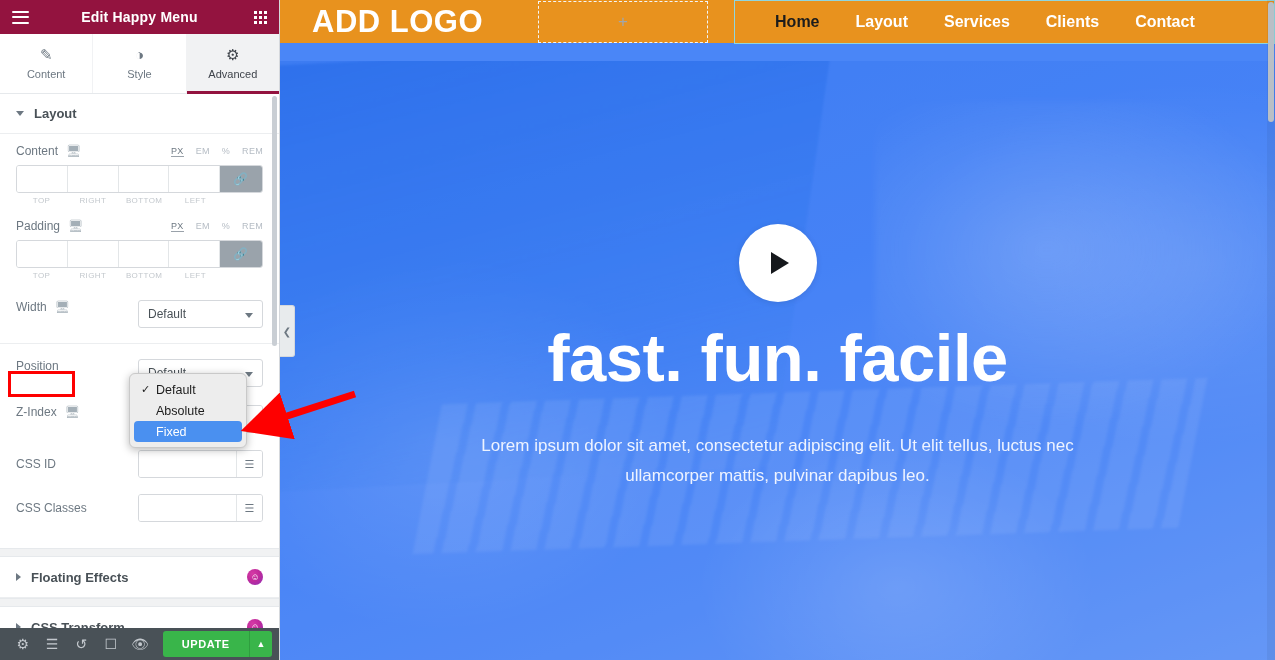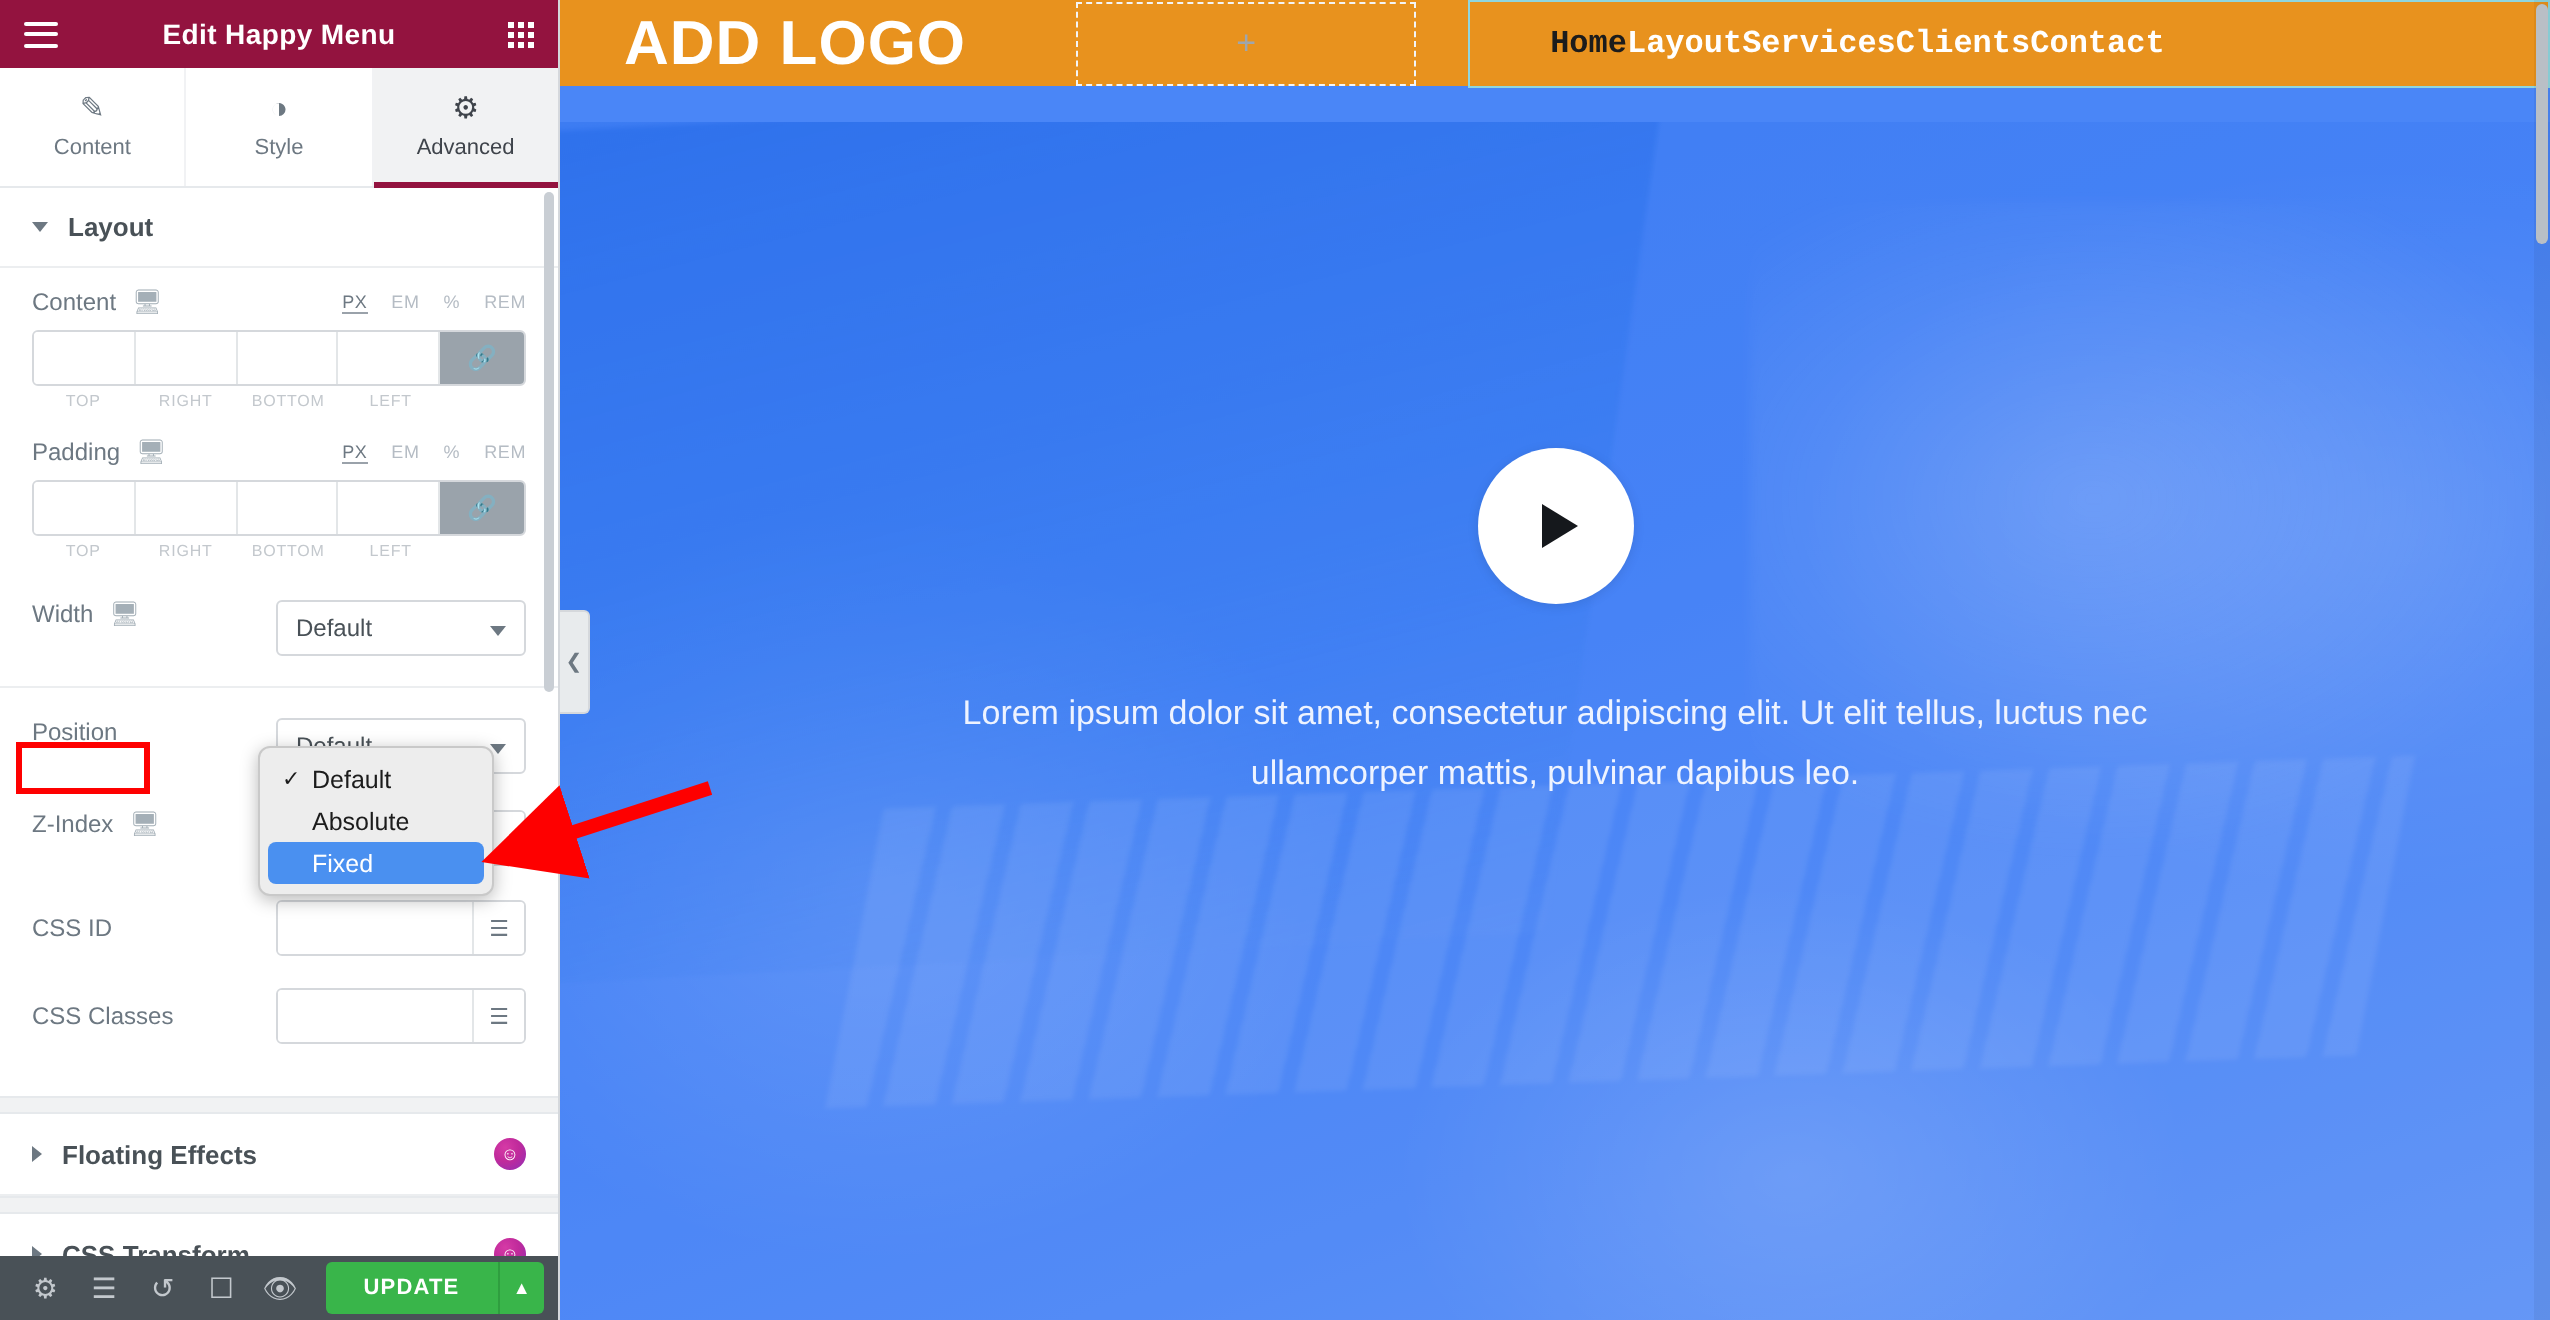--- a/index.html
+++ b/index.html
@@ -143,21 +143,21 @@
   }
   .logo{ font-size:31px; font-weight:bold; color:#fff; letter-spacing:.5px; margin-left:32px; white-space:nowrap;}
   .add-box{
     width:170px; height:42px; margin-left:55px; border:1px dashed #f3f5f7;
     display:flex; align-items:center; justify-content:center; color:#9fa6ad; font-size:17px; cursor:pointer;
   }
   .nav-wrap{
     margin-left:26px; border:1px solid #8fd6df; height:44px; display:flex; align-items:center;
     flex:1; padding:0 10px;
   }
-  .nav-ul{ display:flex; align-items:flex-start; margin-left:30px;font-family:Liberation Mono, monospace;}
+  .nav-ul{ display:flex; align-items:flex-start; gap:36px; margin-left:30px;}
   .nav-li{ font-size:16px; font-weight:bold; color:#fff; cursor:pointer; white-space:nowrap;}
   .nav-li.active{ color:#1c1c1c; }
 
   .hero{ position:absolute; left:0; top:61px; width:995px; height:599px; overflow:hidden;}
   .hero-photo{
     position:absolute; inset:0;
     background:
       radial-gradient(ellipse 380px 300px at 16% 64%, rgba(255,255,255,.20), rgba(255,255,255,0) 62%),
       radial-gradient(ellipse 300px 220px at 62% 88%, rgba(255,255,255,.22), rgba(255,255,255,0) 66%),
       radial-gradient(ellipse 420px 260px at 92% 34%, rgba(255,255,255,.16), rgba(255,255,255,0) 70%),
@@ -455,20 +455,21 @@
       <div class="hero-photo"></div>
       <div class="hero-lap"></div>
       <div class="hero-kb"></div>
       <div class="hero-hand"></div>
       <div class="hero-tint"></div>
 
       <div class="hero-inner">
         <div class="play-btn">
           <span class="play-tri"></span>
         </div>
+        <div class="hero-title">fast. fun. facile</div>
         <div class="hero-sub">Lorem ipsum dolor sit amet, consectetur adipiscing elit. Ut elit tellus, luctus nec ullamcorper mattis, pulvinar dapibus leo.</div>
       </div>
     </div>
 
     <div class="canvas-scroll">
       <div class="canvas-thumb"></div>
     </div>
   </div>
 
 </div>

